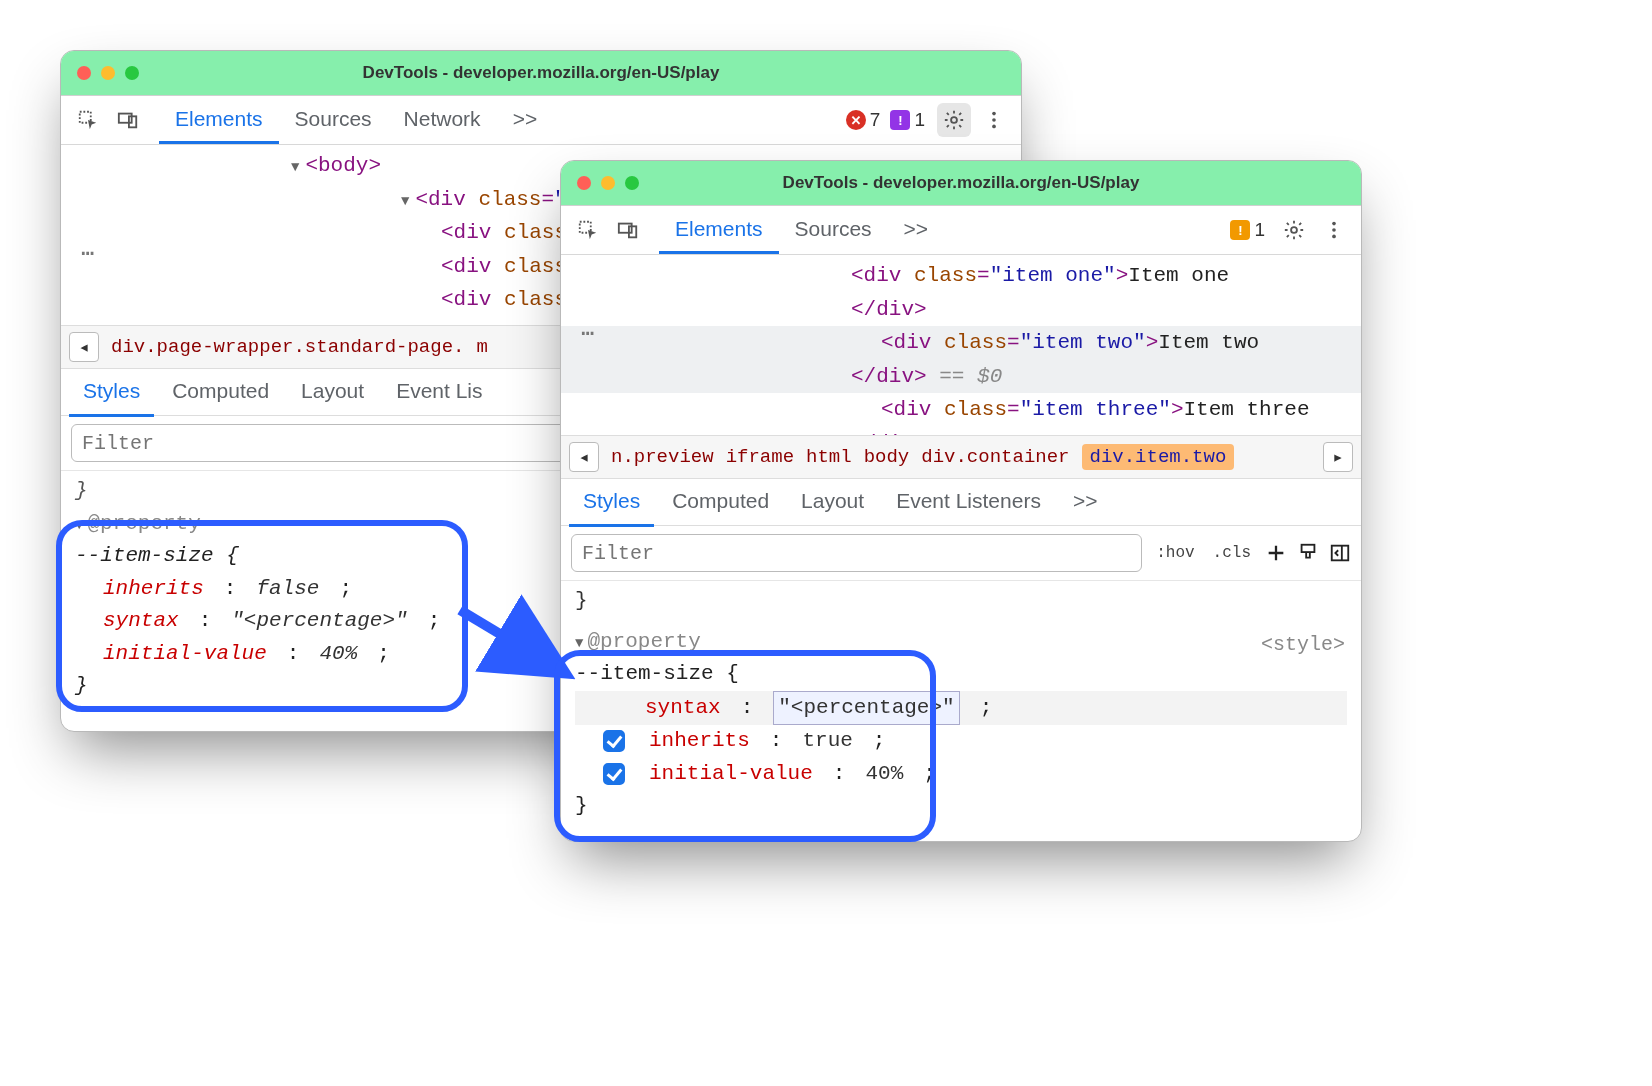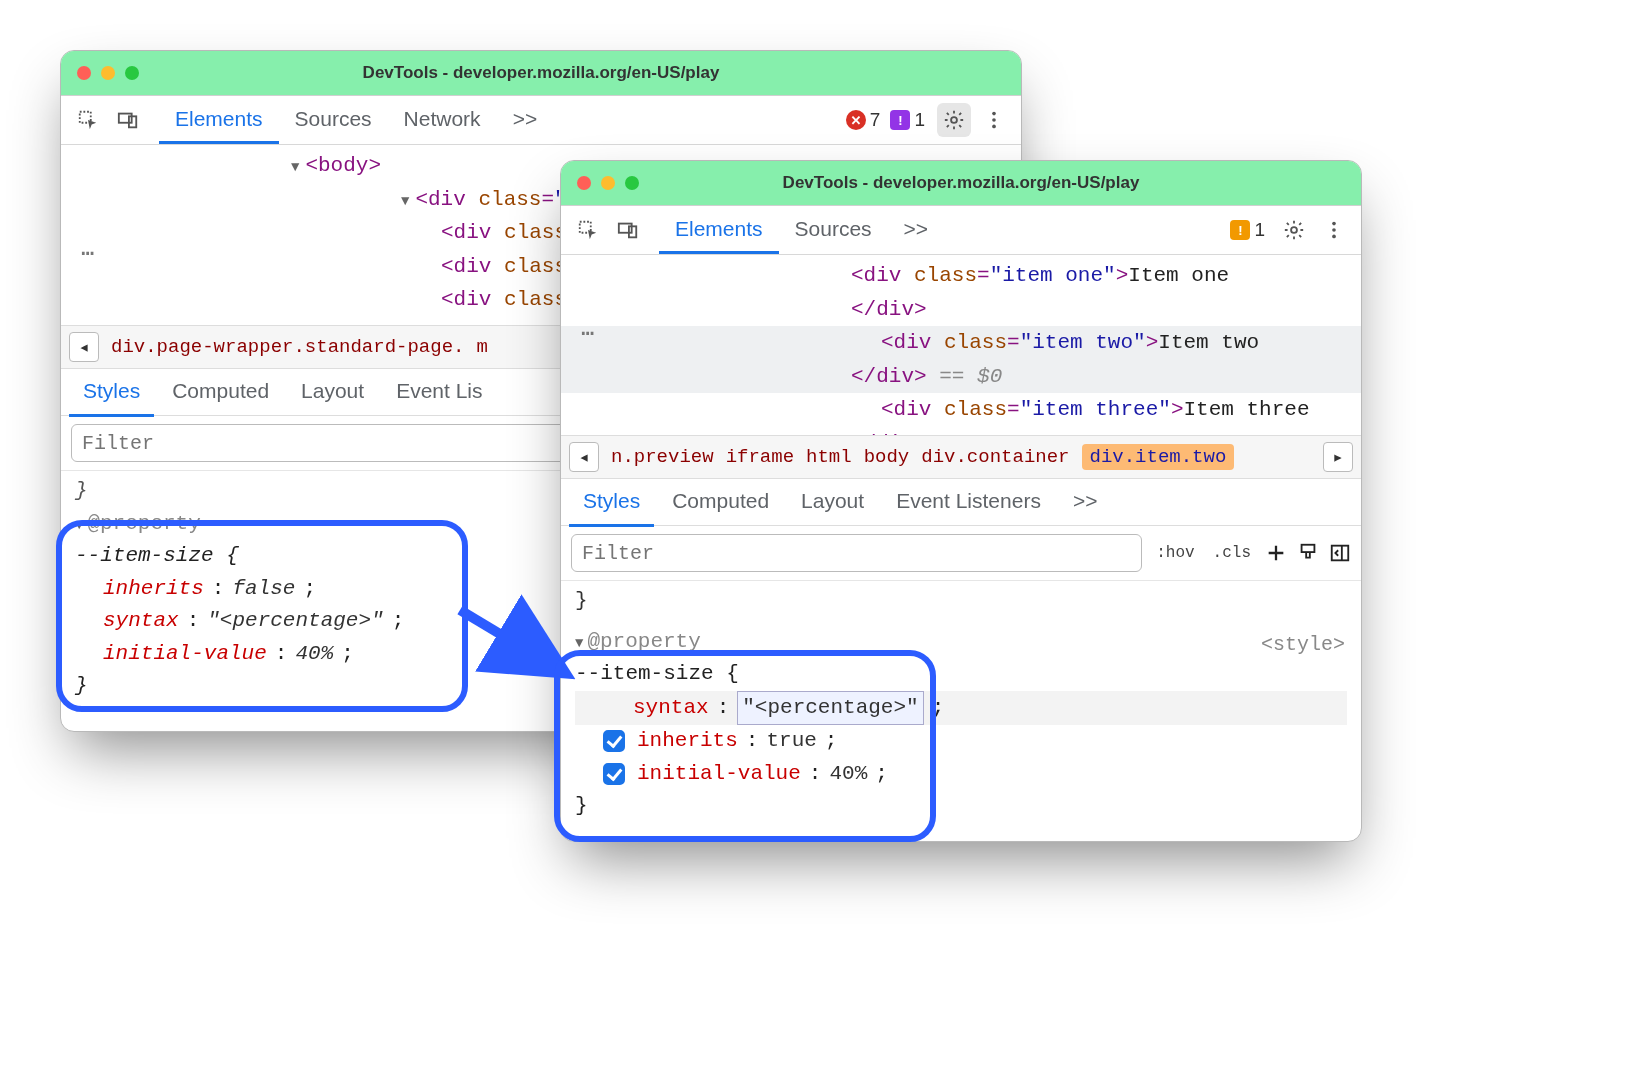--- a/index.html
+++ b/index.html
@@ -201,21 +201,21 @@
     font-size: 21px;
     line-height: 1.55;
     padding: 4px 14px 10px 14px;
     position: relative;
     flex: 1;
   }
   .atrule-head { color: var(--prop-atrule); }
   .atrule-head .tri2 { color: #666; margin-right: 4px; font-size: 14px; }
   .css-name { color: var(--prop-name); font-style: italic; }
   .css-val  { color: #333; }
-  .css-line { padding-left: 28px; display: flex; align-items: center; gap: 8px; }
+  .css-line { padding-left: 28px; display: flex; align-items: center; gap: 20px; }
   .css-val.editbox { background: #eef2ff; border: 1px solid #aac; padding: 0 4px; }
   .chk {
     appearance: none;
     width: 22px; height: 22px;
     border: 2px solid #1a73e8;
     border-radius: 5px;
     background: #1a73e8;
     position: relative;
     margin: 0 4px 0 0;
     flex-shrink: 0;

